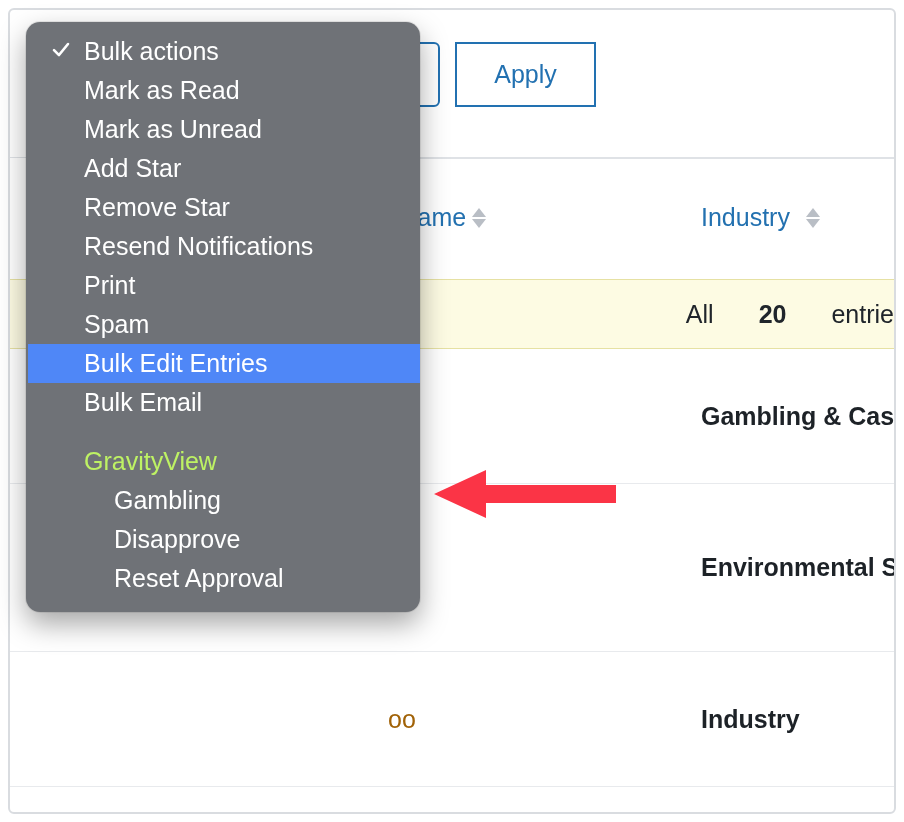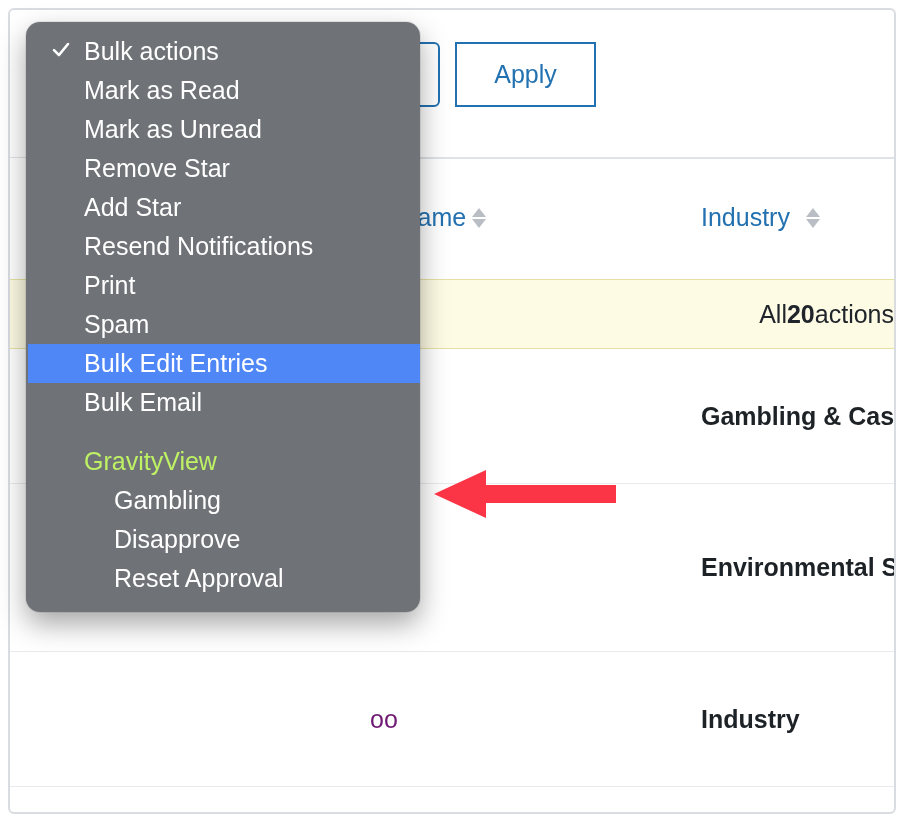--- a/index.html
+++ b/index.html
@@ -88,36 +88,37 @@
       background: #fdfbe3;
       border-top: 1px solid #e6e1a3;
       border-bottom: 1px solid #e6e1a3;
       display: flex;
       align-items: center;
       justify-content: flex-end;
       padding-right: 0;
       font-size: 25px;
       color: #20252b;
       overflow: hidden;
+      gap: 45px;
     }
     .banner .bold { font-weight: 700; }
     .row {
       position: absolute;
       left: -35px; right: 0;
       border-bottom: 1px solid #e8eaed;
       display: flex;
       align-items: center;
     }
     .row1 { top: 190px; height: 135px; }
     .row2 { top: 325px; height: 168px; }
     .row3 { top: 493px; height: 135px; }
     .cell-name {
       position: absolute;
-      left: 360px;
-      color: #701a75;
+      left: 378px;
+      color: #a16207;
       font-size: 25px;
     }
     .cell-industry {
       position: absolute;
       left: 691px;
       font-size: 25px;
       font-weight: 700;
       color: #1d2227;
       white-space: nowrap;
     }
@@ -190,21 +191,21 @@
             </svg>
           <svg width="14" height="9" viewBox="0 0 14 9">
               <polygon points="0,0 14,0 7,9" fill="currentColor"></polygon>
             </svg>
         </span>
       </div>
 
       <div class="banner">
         <span>All </span>
         <span class="bold">20</span>
-        <span> actions</span>
+        <span> entrie</span>
       </div>
 
       <div class="row row1">
         <span class="cell-industry">Gambling &amp; Casi</span>
       </div>
       <div class="row row2">
         <span class="cell-industry">Environmental S</span>
       </div>
       <div class="row row3">
         <span class="cell-name">oo</span>
@@ -224,24 +225,24 @@
     </span>
     <span>Bulk actions</span>
   </div>
   <div class="dd-item">
       <span>Mark as Read</span>
     </div>
   <div class="dd-item">
       <span>Mark as Unread</span>
     </div>
   <div class="dd-item">
+      <span>Add Star</span>
+    </div>
+  <div class="dd-item">
       <span>Remove Star</span>
-    </div>
-  <div class="dd-item">
-      <span>Add Star</span>
     </div>
   <div class="dd-item">
       <span>Resend Notifications</span>
     </div>
   <div class="dd-item">
       <span>Print</span>
     </div>
   <div class="dd-item">
       <span>Spam</span>
     </div>

